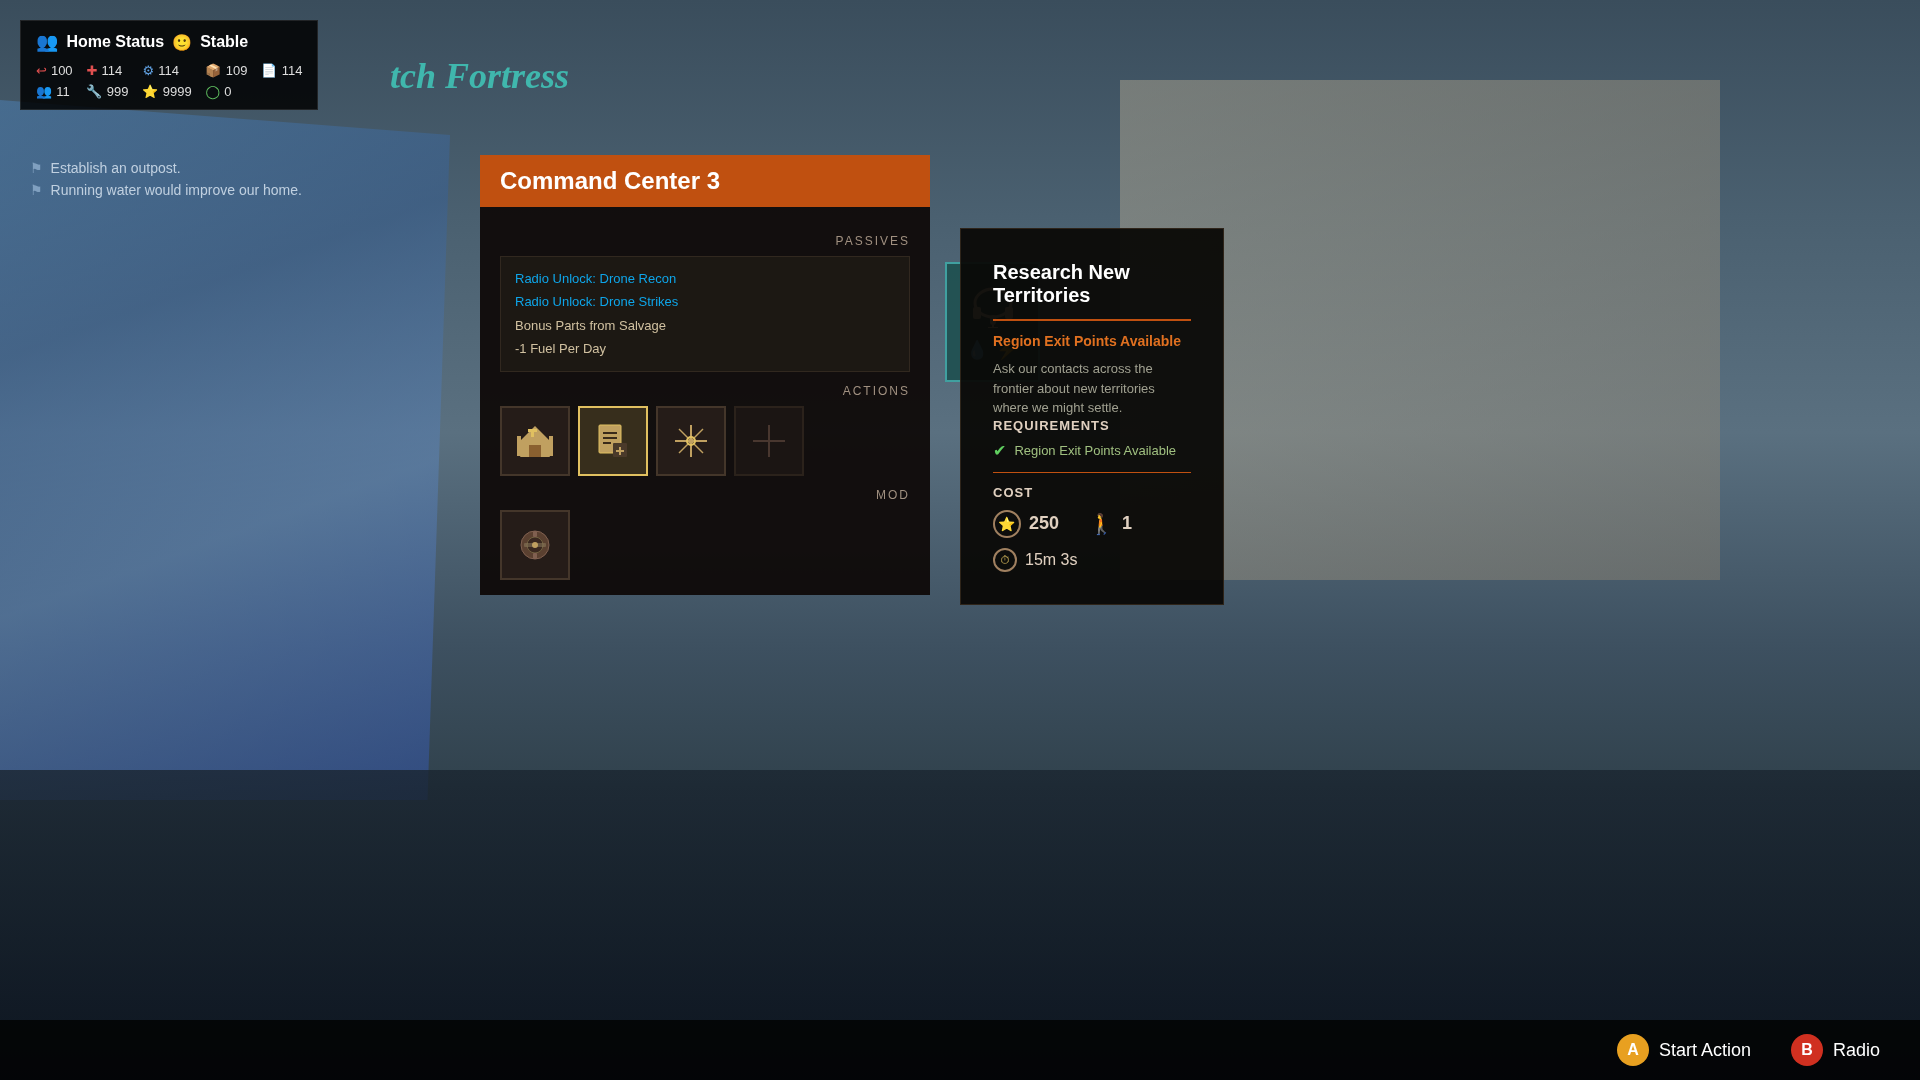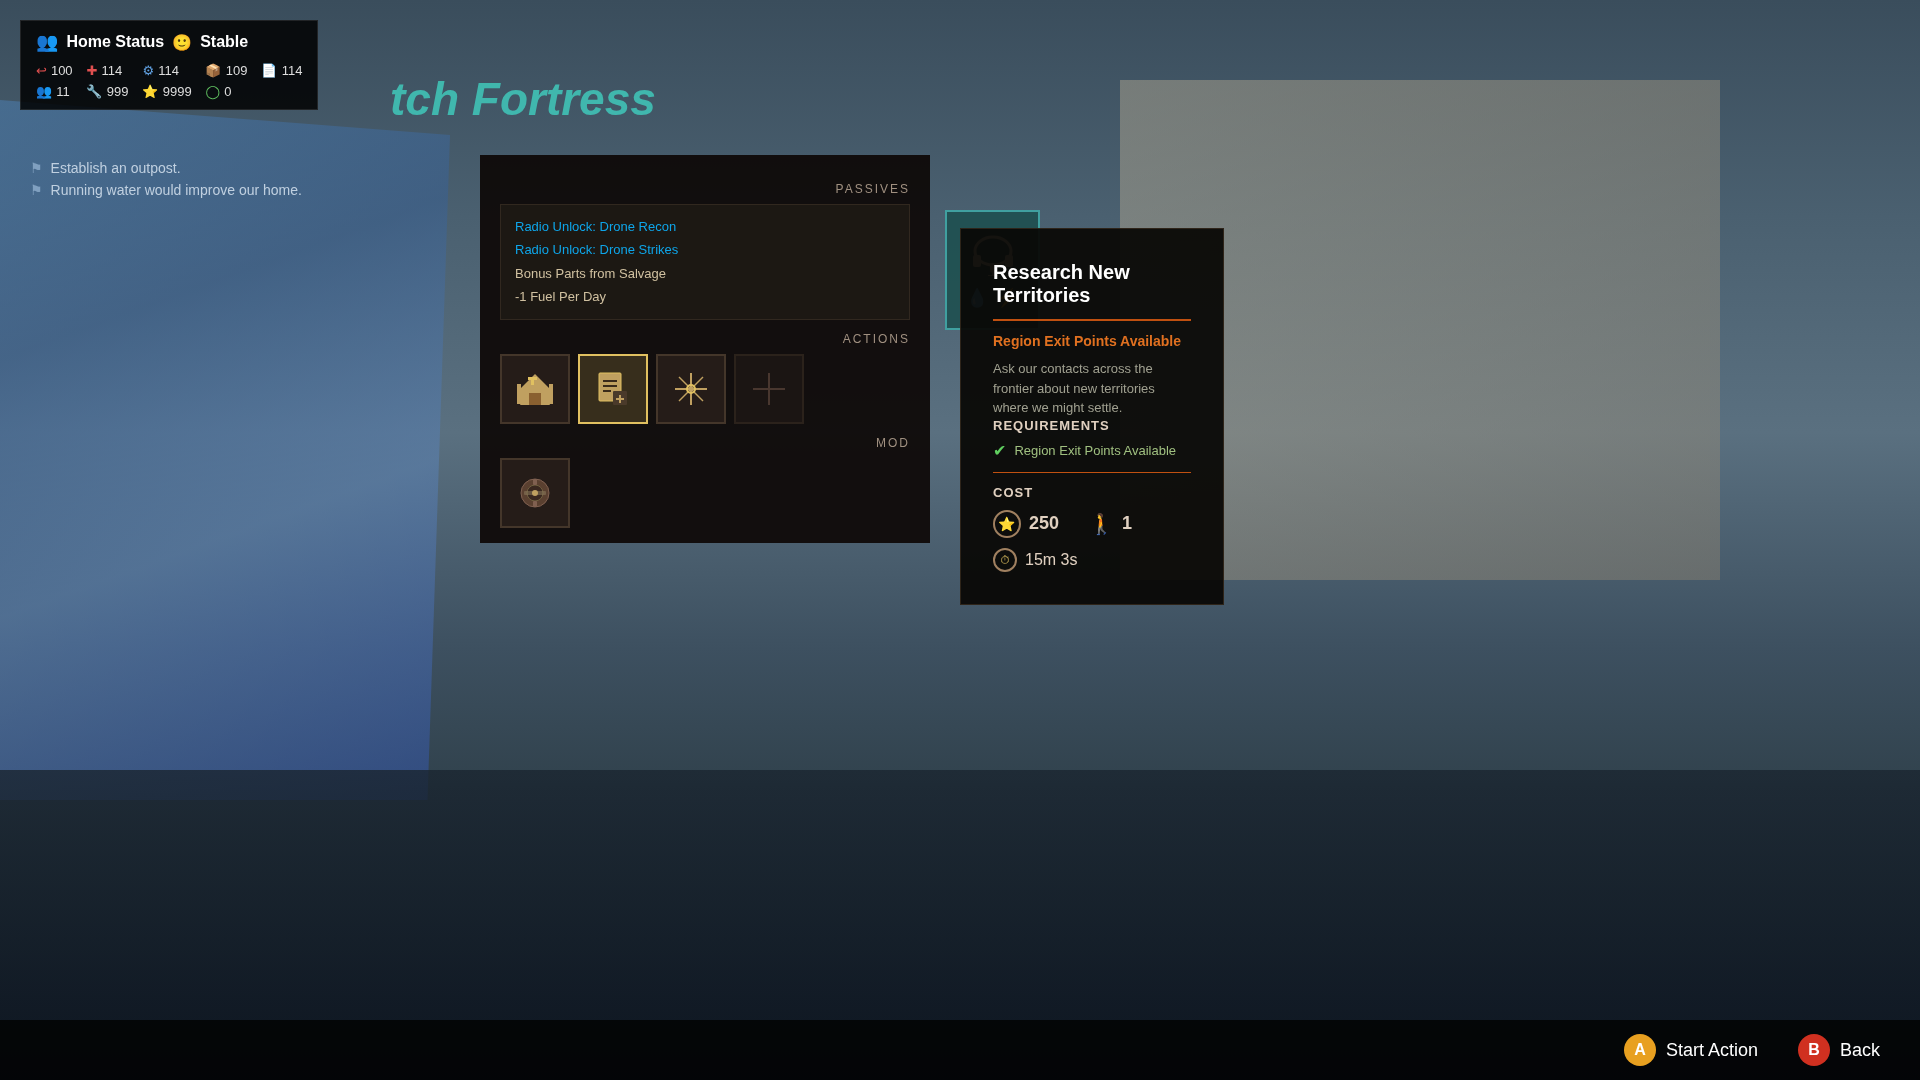--- a/index.html
+++ b/index.html
@@ -172,28 +172,29 @@
       color: #c0d0e0;
       font-size: 14px;
       margin-bottom: 6px;
     }
 
     .notif-icon { color: #80a0c0; font-size: 14px; }
 
     
     .location-title {
       position: absolute;
-      top: 72px;
+      top: 55px;
       left: 390px;
       color: #40d0c0;
-      font-size: 46px;
+      font-size: 36px;
       font-weight: bold;
       font-style: italic;
       z-index: 40;
       opacity: 0.8;
+      font-family: Liberation Serif, serif;
     }
 
     
     .command-panel {
       position: absolute;
       top: 155px;
       left: 480px;
       width: 450px;
       background: rgba(15, 10, 8, 0.95);
       z-index: 60;
@@ -503,20 +504,23 @@
   </div>
   <div class="notification-item">
     <span class="notif-icon">⚑</span>
     <span>Running water would improve our home.</span>
   </div>
 </div>
 
 <div class="location-title">tch Fortress</div>
 
 <div class="command-panel">
+  <div class="command-header">
+    <div class="command-title">Command Center 3</div>
+  </div>
 
   <div class="command-body" style="position:relative;">
 
     <div class="skill-icon-panel">
       <div class="skill-icon-main">
         <svg width="50" height="45" viewBox="0 0 50 45">
 
           <ellipse cx="25" cy="20" rx="18" ry="14" fill="none" stroke="#e0d0b0" stroke-width="3"></ellipse>
           <rect x="5" y="24" width="8" height="12" rx="2" fill="#e0d0b0"></rect>
           <rect x="37" y="24" width="8" height="12" rx="2" fill="#e0d0b0"></rect>
@@ -633,15 +637,15 @@
   </div>
 </div>
 
 <div class="bottom-bar">
   <div class="bottom-action">
     <div class="action-btn btn-a">A</div>
     <span>Start Action</span>
   </div>
   <div class="bottom-action">
     <div class="action-btn btn-b">B</div>
-    <span>Back</span>
+    <span>Radio</span>
   </div>
 </div>
 
 </body></html>

